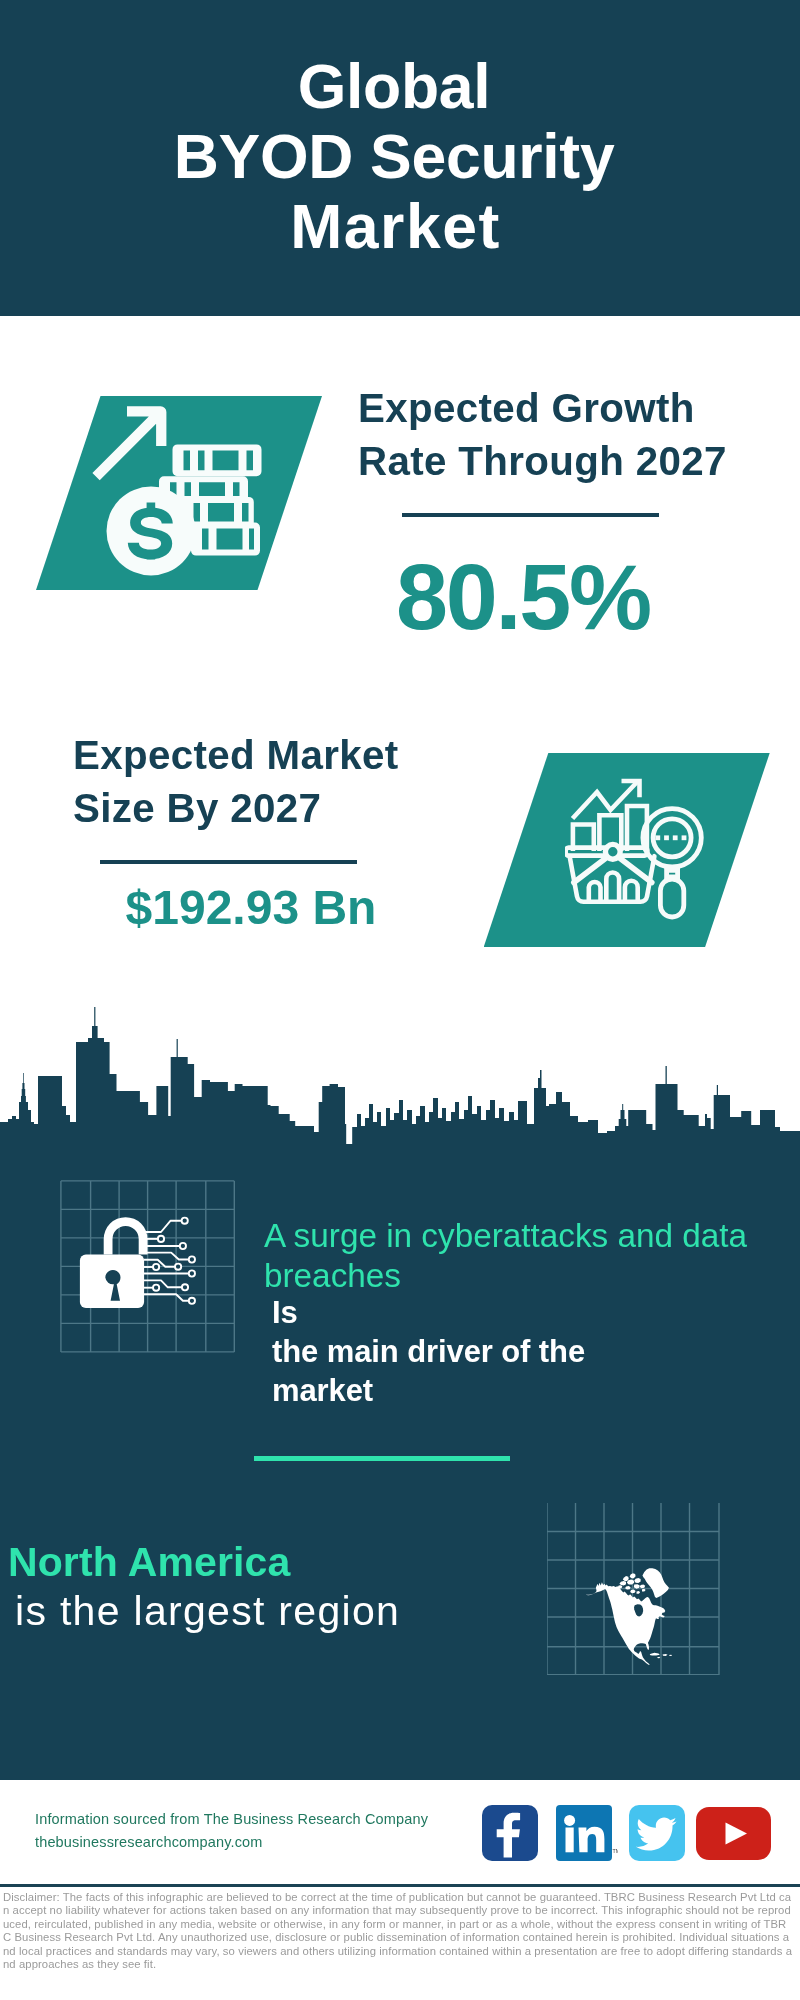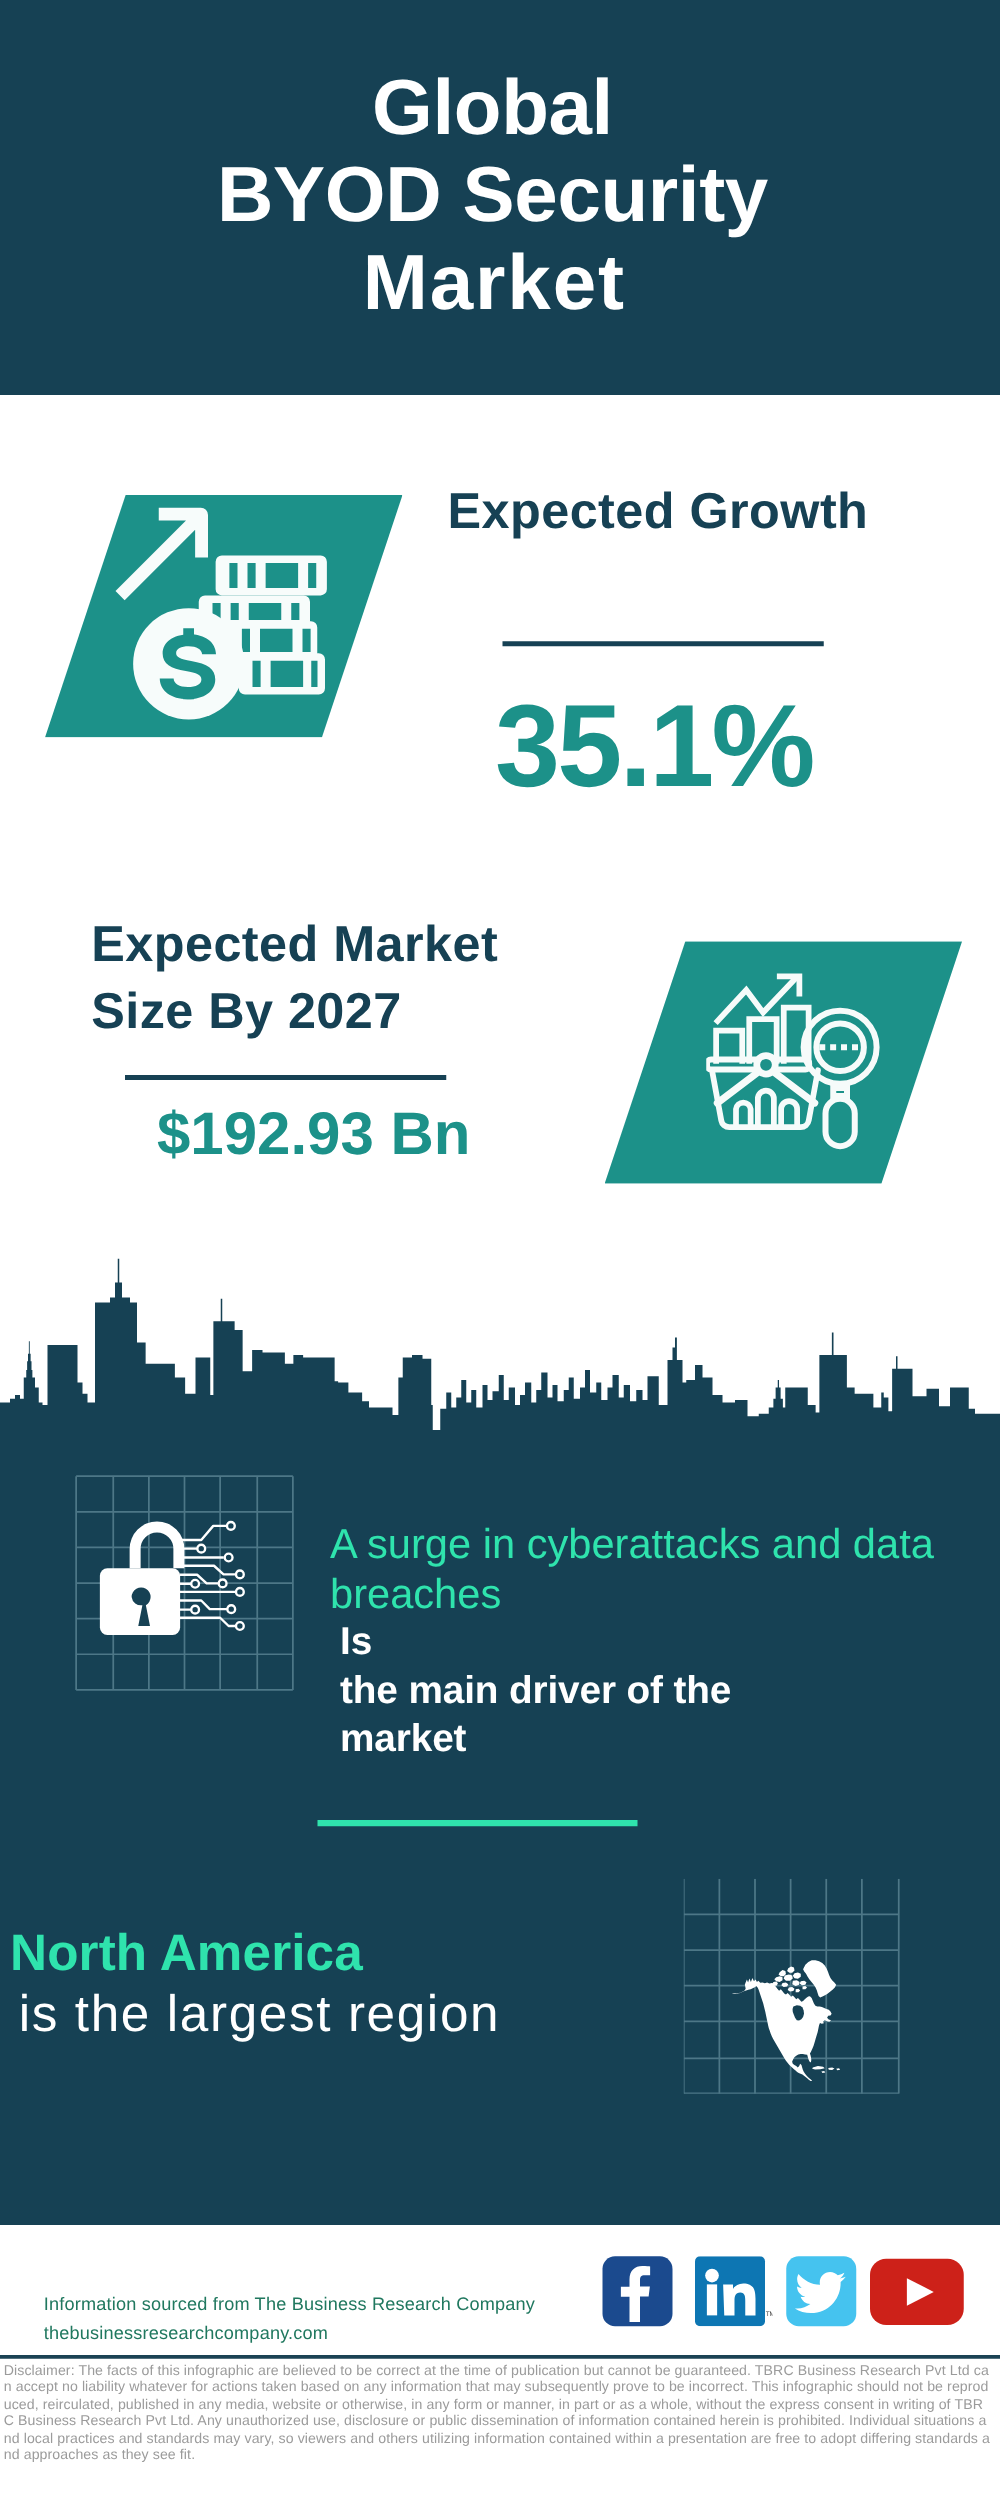--- a/index.html
+++ b/index.html
@@ -76,23 +76,24 @@
         <g fill="#1c9189">
           <path d="M58.6 102.5 h8.6 v9 h-8.6 z M58.6 150.2 h8.6 v9.2 h-8.6 z"></path>
           <path d="M63.2 107.5 c-12.6 0 -21.1 6.1 -21.1 15.2 0 8.1 6.6 12.2 18.5 14.1 8.9 1.5 12.5 3.1 12.5 6.7 0 3.8 -4.3 6.1 -10.8 6.1 -6.9 0 -11.2 -2.5 -11.4 -6.8 h-11.1 c0.2 9.9 9 16.5 22.2 16.5 13.4 0 22.2 -6.3 22.2 -15.8 0 -8.5 -6.2 -12.6 -19.3 -14.8 -9 -1.5 -12 -3 -12 -6.3 0 -3.4 4 -5.5 10 -5.5 6.4 0 10.5 2.5 10.8 6.5 h11.1 c-0.3 -9.5 -8.6 -15.9 -21.6 -15.9 z"></path>
         </g>
       </g>
     </svg>
   </div>
 
   <div class="stat-label" style="left:358px; top:382px; width:360px;">
     <div>Expected Growth</div>
+    <div>Rate Through 2027</div>
   </div>
   <div class="stat-rule" style="left:402px; top:513px; width:257px;"></div>
-  <div class="stat-value" style="left:333px; top:543px; width:380px; font-size:93.5px; letter-spacing:-2.2px;">35.1%</div>
+  <div class="stat-value" style="left:333px; top:543px; width:380px; font-size:93.5px; letter-spacing:-2.2px;">80.5%</div>
 
   <div class="para" style="left:483.7px; top:753px; width:286px; height:194px;
               clip-path:polygon(64.6px 0, 286px 0, 221.4px 194px, 0 194px);"></div>
   <div style="position:absolute; left:565px; top:775px; width:146px; height:148px;">
     <svg viewBox="0 0 146 148" width="146" height="148" aria-hidden="true">
       <g fill="none" stroke="#f6fbfa" stroke-width="4.6" stroke-linejoin="miter" stroke-linecap="butt">
 
         <polyline points="7.5,43.5 32,17 45.5,35 73,6"></polyline>
 
         <polyline points="56.5,6 74.5,6 74.5,22.2"></polyline>
@@ -201,21 +202,21 @@
     <g stroke="#4d7787" stroke-width="1.4" fill="none">
       <path d="M0 0 V172 M28.5 0 V172 M57 0 V172 M85.5 0 V172 M114 0 V172 M142.5 0 V172 M172 0 V172"></path>
       <path d="M0 28.5 H172 M0 57 H172 M0 85.5 H172 M0 114 H172 M0 143.7 H172 M0 171.7 H172"></path>
     </g>
   </svg>
   <svg style="position:absolute; left:583.9px; top:1553.9px;" width="95" height="122.4" viewBox="0 0 104 126">
     <path fill="#ffffff" d="M13.5 31.5 L14.8 28.5 L15.8 31.0 L17.0 27.5 L18.3 30.5 L19.6 27.0 L21.0 30.0 L22.4 28.5 L23.6 30.5 L24.8 29.5 L26.5 31.2 L28.5 31.0 L30.5 31.6 L32.5 31.0 L34.5 32.0 L36.5 31.4 L38.5 32.6 L40.0 34.6 L41.5 36.6 L43.0 38.2 L44.5 37.0 L46.0 38.6 L47.5 40.6 L49.0 41.5 L50.5 40.2 L52.0 41.8 L53.5 43.5 L55.0 42.5 L56.5 44.0 L58.0 45.6 L59.5 44.6 L61.0 46.2 L62.5 48.0 L64.0 47.2 L65.5 45.8 L67.0 44.4 L68.5 43.4 L70.0 43.0 L71.5 44.6 L72.5 47.0 L73.5 49.4 L74.8 51.4 L76.5 52.0 L78.5 52.0 L80.5 52.6 L82.5 53.4 L84.5 54.2 L86.5 55.0 L88.0 56.4 L89.0 58.4 L88.0 60.0 L86.0 60.2 L85.0 62.0 L86.5 63.4 L88.5 64.0 L87.0 65.4 L85.0 65.0 L83.0 64.2 L81.5 65.2 L82.2 66.8 L80.4 67.2 L78.8 66.4 L78.0 68.4 L77.6 70.4 L77.2 72.4 L76.8 74.4 L76.2 76.4 L75.6 78.4 L75.0 80.4 L74.4 82.4 L73.8 84.4 L73.2 86.4 L72.4 88.4 L71.6 90.2 L70.8 91.8 L70.0 93.2 L70.6 95.0 L71.0 97.0 L71.2 99.0 L70.8 101.0 L69.6 100.2 L68.8 98.4 L68.2 96.4 L67.6 94.4 L65.8 94.0 L63.8 93.6 L61.8 93.6 L59.8 94.2 L58.0 95.2 L56.4 96.6 L55.2 98.4 L54.4 100.4 L55.0 102.2 L56.4 103.4 L58.0 104.2 L59.4 105.4 L60.6 104.2 L61.4 102.2 L62.6 103.4 L63.2 105.4 L63.8 107.4 L64.6 109.2 L65.6 110.8 L66.8 112.2 L68.0 113.6 L69.4 114.8 L70.8 116.0 L72.0 117.4 L70.6 117.2 L69.0 116.2 L67.6 115.0 L66.2 113.8 L64.8 112.6 L63.4 111.6 L61.8 111.0 L60.2 110.4 L58.8 109.4 L57.4 108.2 L56.0 107.0 L54.6 105.8 L53.2 104.4 L51.8 103.0 L50.4 101.4 L49.0 99.6 L47.6 97.4 L46.2 95.0 L44.8 92.6 L43.4 90.2 L42.0 87.8 L40.6 85.4 L39.2 83.0 L37.8 80.6 L36.6 78.2 L35.6 75.8 L34.8 73.4 L34.0 71.0 L33.4 68.6 L32.9 66.2 L32.4 63.8 L31.9 61.4 L31.4 59.0 L30.9 56.6 L30.3 54.2 L29.7 51.8 L29.1 49.4 L28.3 47.0 L27.5 44.6 L26.7 42.2 L25.9 39.8 L25.1 37.4 L24.3 35.6 L23.1 34.2 L21.7 35.2 L19.9 36.0 L18.1 36.9 L16.1 37.3 L14.1 38.0 L12.1 38.8 L10.3 39.6 L8.6 40.3 L6.8 40.9 L4.8 41.2 L2.8 41.0 L1.6 40.6 L3.4 40.5 L5.4 40.7 L7.4 40.4 L9.4 39.8 L11.2 39.0 L12.8 38.0 L13.7 36.5 L13.4 34.7 L13.0 33.0 Z M64.0 19.5 L66.0 15.6 L68.6 13.0 L71.6 11.6 L74.8 11.5 L78.0 12.4 L80.8 14.0 L83.0 16.2 L84.6 18.8 L85.8 21.6 L86.8 24.4 L88.0 27.0 L89.6 29.2 L91.4 31.0 L93.0 33.0 L91.8 35.4 L89.8 37.4 L87.6 39.2 L85.4 40.8 L83.2 42.2 L81.0 43.4 L79.0 44.2 L77.6 42.8 L76.8 40.4 L76.0 37.8 L74.8 35.2 L73.2 32.8 L71.4 30.6 L69.6 28.4 L68.0 26.0 L66.6 23.4 L65.0 21.4 Z M43.5 22.0 L46.0 20.0 L48.5 21.0 L49.0 23.5 L47.0 25.5 L44.5 25.5 L42.5 24.0 Z M51.0 18.5 L53.5 17.0 L56.0 18.0 L56.5 20.5 L54.5 22.5 L52.0 22.5 L50.0 21.0 Z M40.5 26.5 L43.5 25.5 L46.0 26.5 L46.0 29.0 L43.5 30.5 L40.5 30.0 L38.8 28.2 Z M48.0 25.0 L51.5 24.0 L54.5 25.0 L55.0 27.5 L52.5 29.5 L49.0 29.5 L47.0 27.5 Z M56.5 23.0 L59.5 22.2 L62.0 23.4 L62.0 26.0 L59.5 27.8 L56.5 27.4 L55.0 25.2 Z M55.0 29.5 L58.5 29.0 L61.0 30.5 L60.5 33.0 L57.5 34.0 L54.5 32.5 Z M46.0 31.5 L49.0 31.0 L51.0 32.5 L50.0 34.5 L47.0 35.0 L45.0 33.5 Z M38.0 30.5 L40.5 30.2 L42.0 31.6 L41.0 33.6 L38.5 34.0 L37.0 32.5 Z M62.0 30.0 L65.0 29.4 L67.0 30.8 L66.0 33.0 L63.0 33.5 L61.0 32.0 Z M63.5 34.5 L66.0 34.0 L67.5 35.5 L66.0 37.0 L63.5 37.0 Z M51.5 35.5 L54.5 35.0 L56.5 36.5 L55.5 38.5 L52.5 39.0 L50.5 37.5 Z M57.5 37.0 L60.0 36.6 L61.5 38.0 L60.0 39.5 L57.5 39.5 Z M72.5 105.5 L77.0 104.2 L81.5 104.8 L83.0 106.2 L79.0 107.0 L74.5 107.2 L72.0 106.5 Z M86.0 106.0 L89.5 105.4 L91.5 106.4 L89.5 107.6 L86.5 107.4 Z M93.0 106.6 L95.5 106.2 L96.5 107.4 L94.0 107.8 Z M80.0 109.0 L82.5 108.6 L83.5 109.8 L81.0 110.2 Z"></path>
     <path fill="#164154" d="M55.5 52.0 L58.5 51.0 L61.5 51.4 L63.5 53.0 L64.5 55.6 L64.8 58.5 L64.0 61.2 L62.5 63.2 L60.5 64.4 L58.5 64.0 L57.0 62.0 L56.0 59.4 L55.0 56.8 L54.8 54.2 Z"></path>
   </svg>
 
-  <div class="srcblock" style="left:35px; top:1808px; width:460px;margin-top:25px;">
+  <div class="srcblock" style="left:35px; top:1808px; width:460px;">
     <div>Information sourced from The Business Research Company</div>
     <div>thebusinessresearchcompany.com</div>
   </div>
 
   <a class="soc" style="position:absolute; left:482px; top:1805px; width:56px; height:56px; background:#1b4a8e; border-radius:10px; display:block;">
     <svg viewBox="0 0 56 56" width="56" height="56">
         <path fill="#ffffff" d="M30.0 52.5 V32.2 h6.9 l1.0 -8.0 h-7.9 v-5.1 c0 -2.3 0.6 -3.9 3.9 -3.9 h4.2 V8.1 c-0.7 -0.1 -3.2 -0.3 -6.2 -0.3 -6.1 0 -10.3 3.7 -10.3 10.6 v5.9 h-6.9 v8.0 h6.9 V52.5 z"></path>
       </svg>
   </a>
   <div style="position:absolute; left:556px; top:1805px; width:62px; height:56px;">

